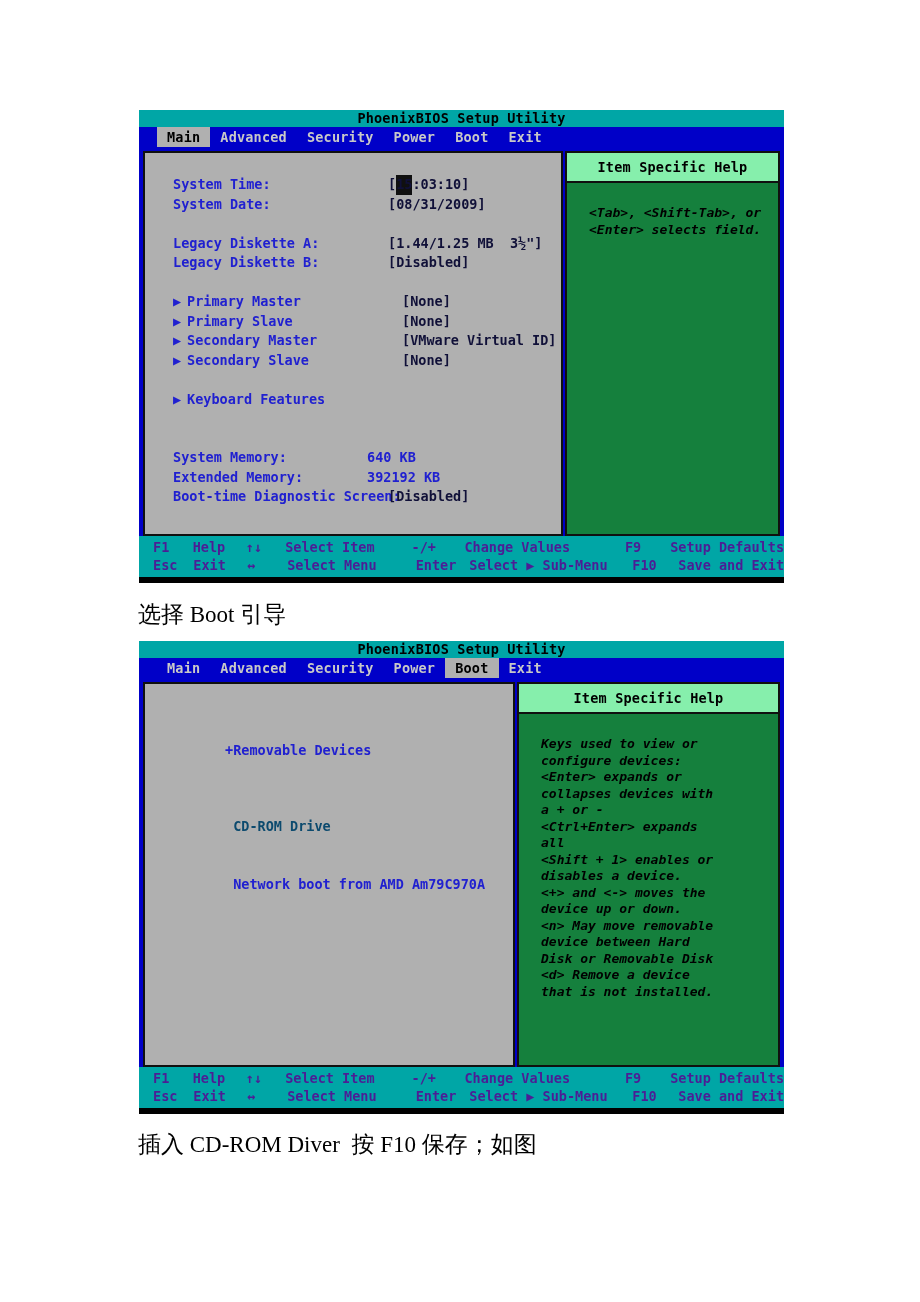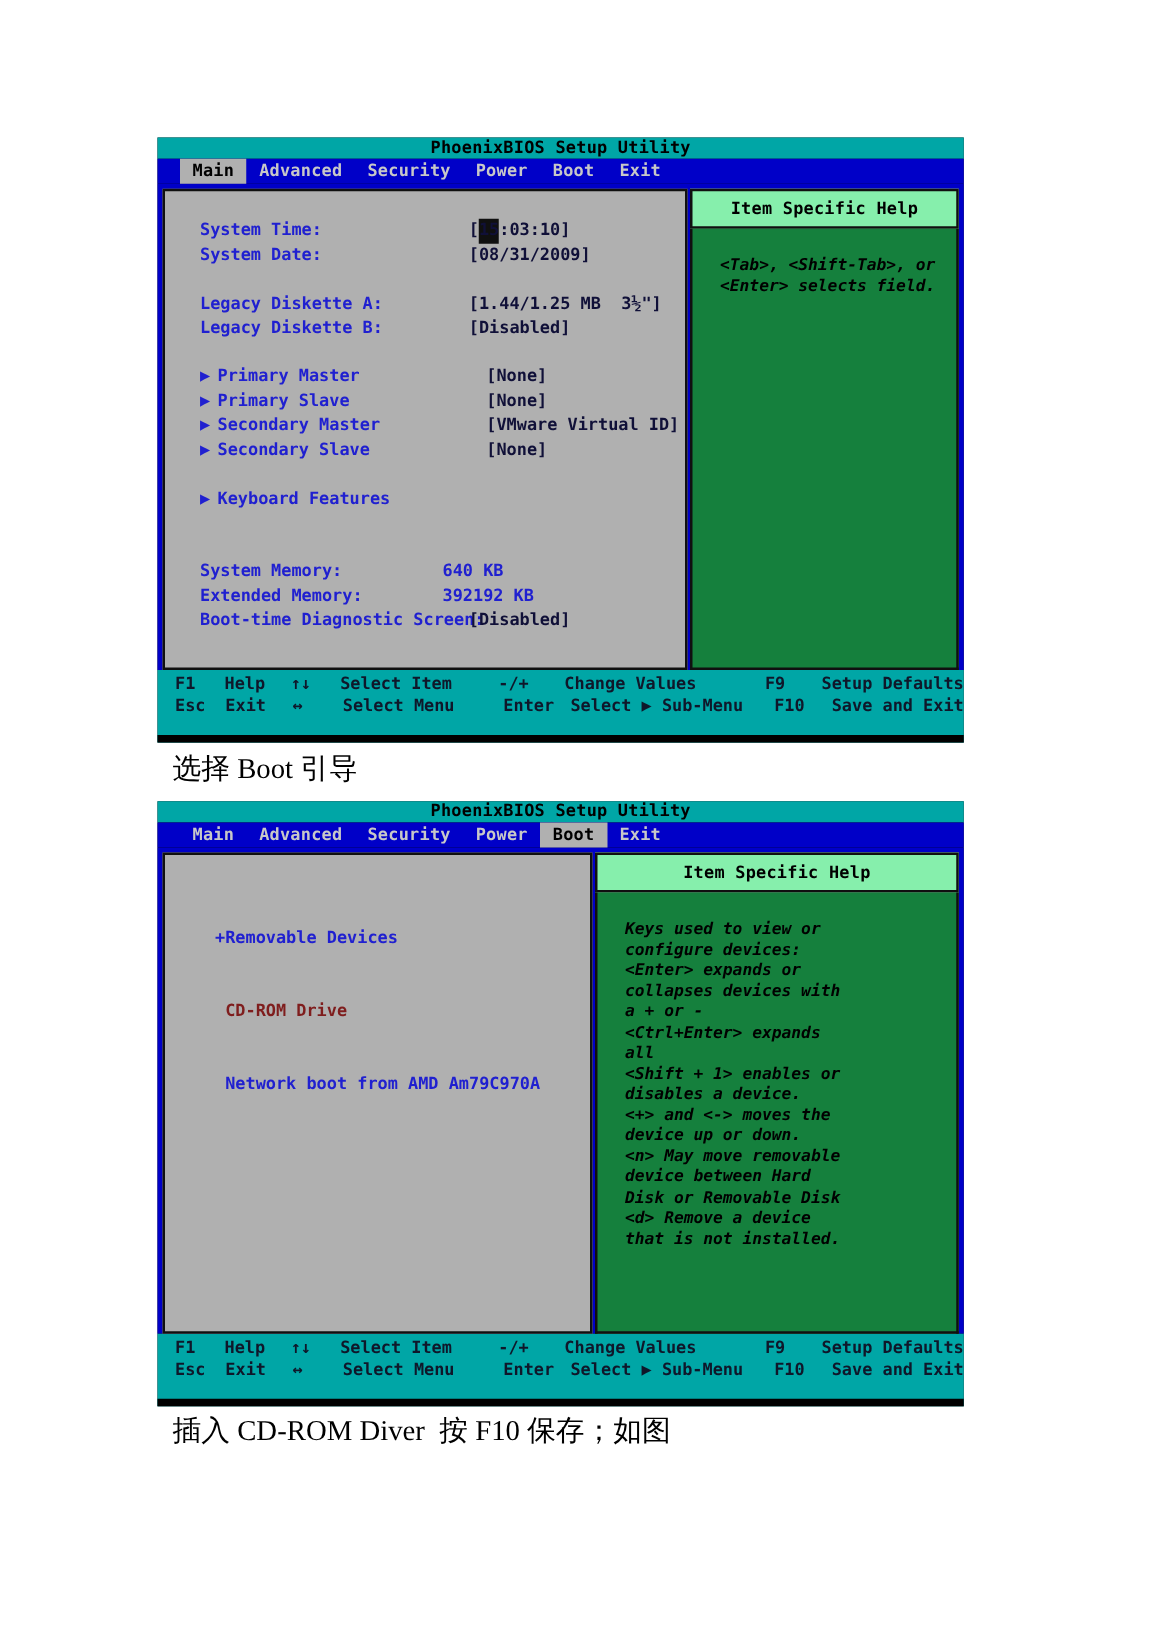--- a/index.html
+++ b/index.html
@@ -11,21 +11,21 @@
     width: 920px;
     height: 1302px;
     font-family: "Liberation Serif", "DejaVu Serif", serif;
     position: relative;
     overflow: hidden;
   }
 
   
   .bios {
     position: absolute;
-    left: 126px;
+    left: 139px;
     width: 645px;
     background: #000000;
     font-family: "DejaVu Sans Mono", "Liberation Mono", monospace;
     box-sizing: border-box;
   }
   .bios-title {
     background: #00a6a6;
     color: #000000;
     text-align: center;
     font-size: 13.5px;
@@ -143,30 +143,30 @@
 
   
   .bootlist {
     padding: 18px 0 0 40px;
     font-size: 13.5px;
     line-height: 19.5px;
     font-weight: bold;
     color: #2020d0;
     white-space: pre;
   }
-  .bootlist .sel { color: #7f1d1d; }
+  .bootlist .sel { color: #0c4a6e; margin-top: 17px; }
 
   
   .fnbar {
     background: #00a6a6;
-    color: #0f172a;
+    color: #4c1d95;
     font-size: 13.5px;
     line-height: 18px;
     font-weight: bold;
-    padding: 2px 0 14px 0;
+    padding: 2px 0 3px 0;
     box-sizing: border-box;
     border-bottom: 6px solid #000000;
   }
   .fnrow {
     display: flex;
     white-space: pre;
     padding-left: 14px;
   }
   .fk  { width: 42px; display: inline-block; }
   .fd  { width: 56px; display: inline-block; }
@@ -298,21 +298,21 @@
     <div class="menu-item">Advanced</div>
     <div class="menu-item">Security</div>
     <div class="menu-item">Power</div>
     <div class="menu-item active">Boot</div>
     <div class="menu-item">Exit</div>
     <div class="menu-spacer"></div>
   </div>
 
   <div class="bios-body" style="height:389px;">
 
-    <div class="panel-left" style="width:344px;">
+    <div class="panel-left" style="width:372px;padding-left:40px;">
       <div class="bootlist">
         <div>+Removable Devices</div>
         <div class="sel"> CD-ROM Drive</div>
         <div> Network boot from AMD Am79C970A</div>
       </div>
     </div>
 
     <div class="panel-right">
       <div class="help-title">Item Specific Help</div>
       <div class="help-body">Keys used to view or

